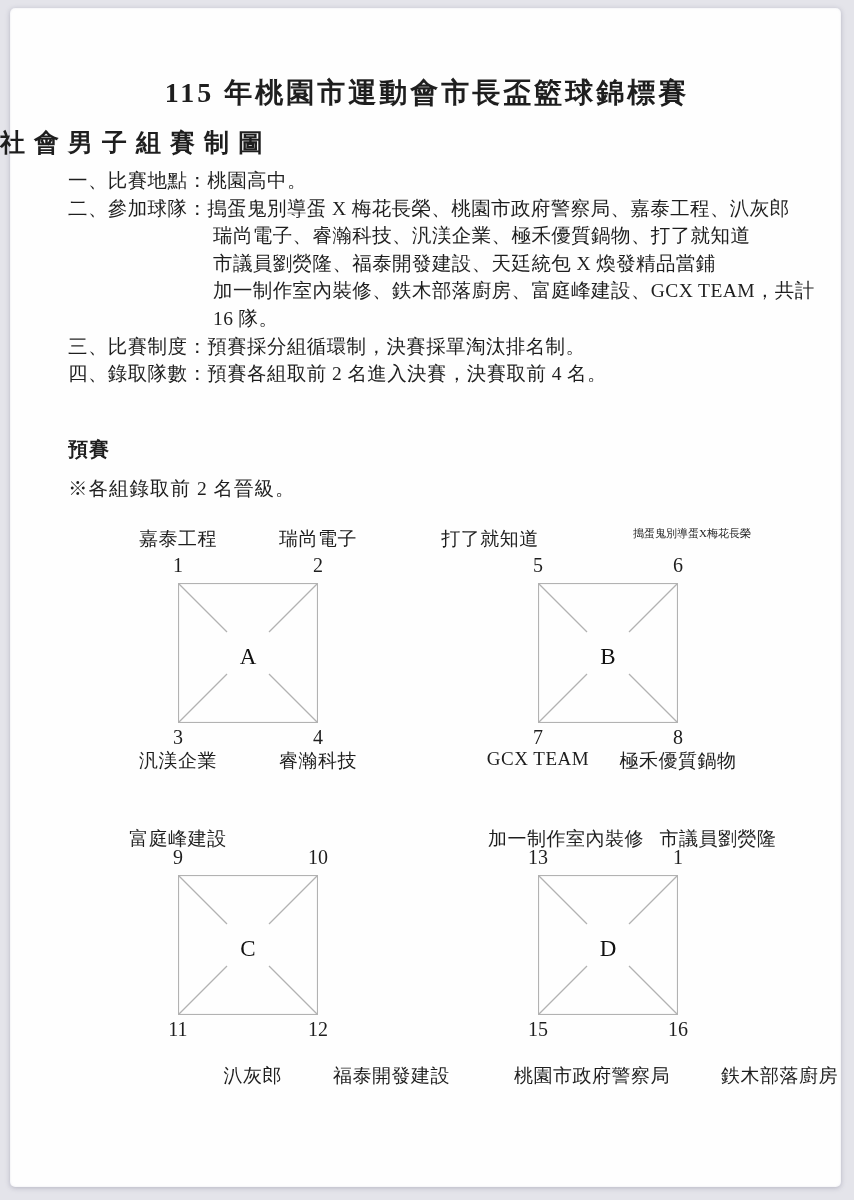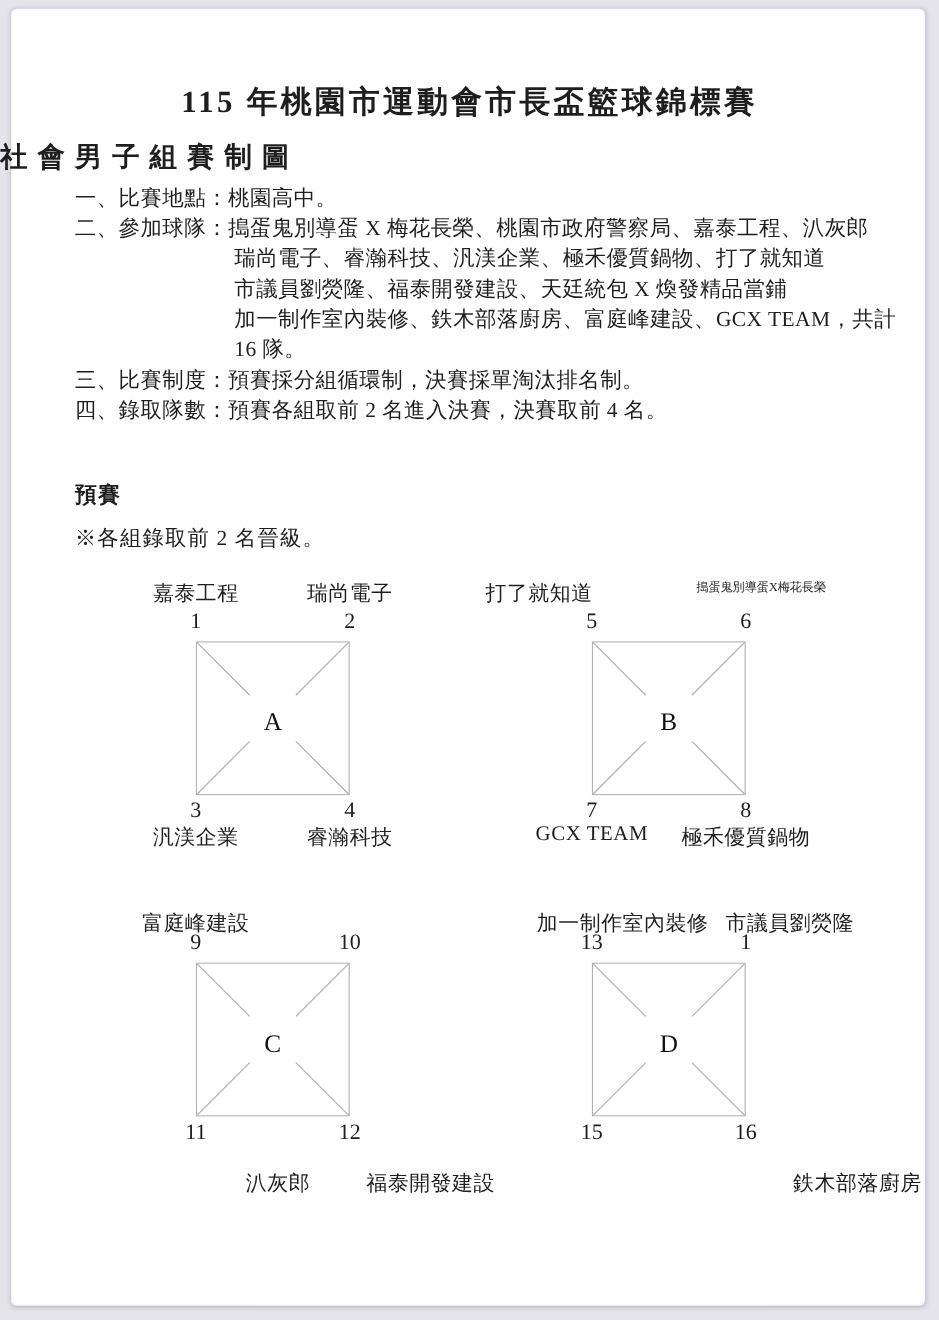--- a/index.html
+++ b/index.html
@@ -140,16 +140,17 @@
     <svg class="box" width="140" height="140" viewBox="0 0 140 140">
       <rect x="0.5" y="0.5" width="139" height="139"></rect>
       <line x1="1" y1="1" x2="49" y2="49"></line>
       <line x1="139" y1="1" x2="91" y2="49"></line>
       <line x1="1" y1="139" x2="49" y2="91"></line>
       <line x1="139" y1="139" x2="91" y2="91"></line>
     </svg>
     <div class="letter">D</div>
     <div class="seed sbl">15</div>
     <div class="seed sbr">16</div>
+    <div class="lbl bl">桃園市政府警察局</div>
     <div class="lbl br sr28">鉄木部落廚房</div>
   </div>
 
 </div>
 
 </body></html>

